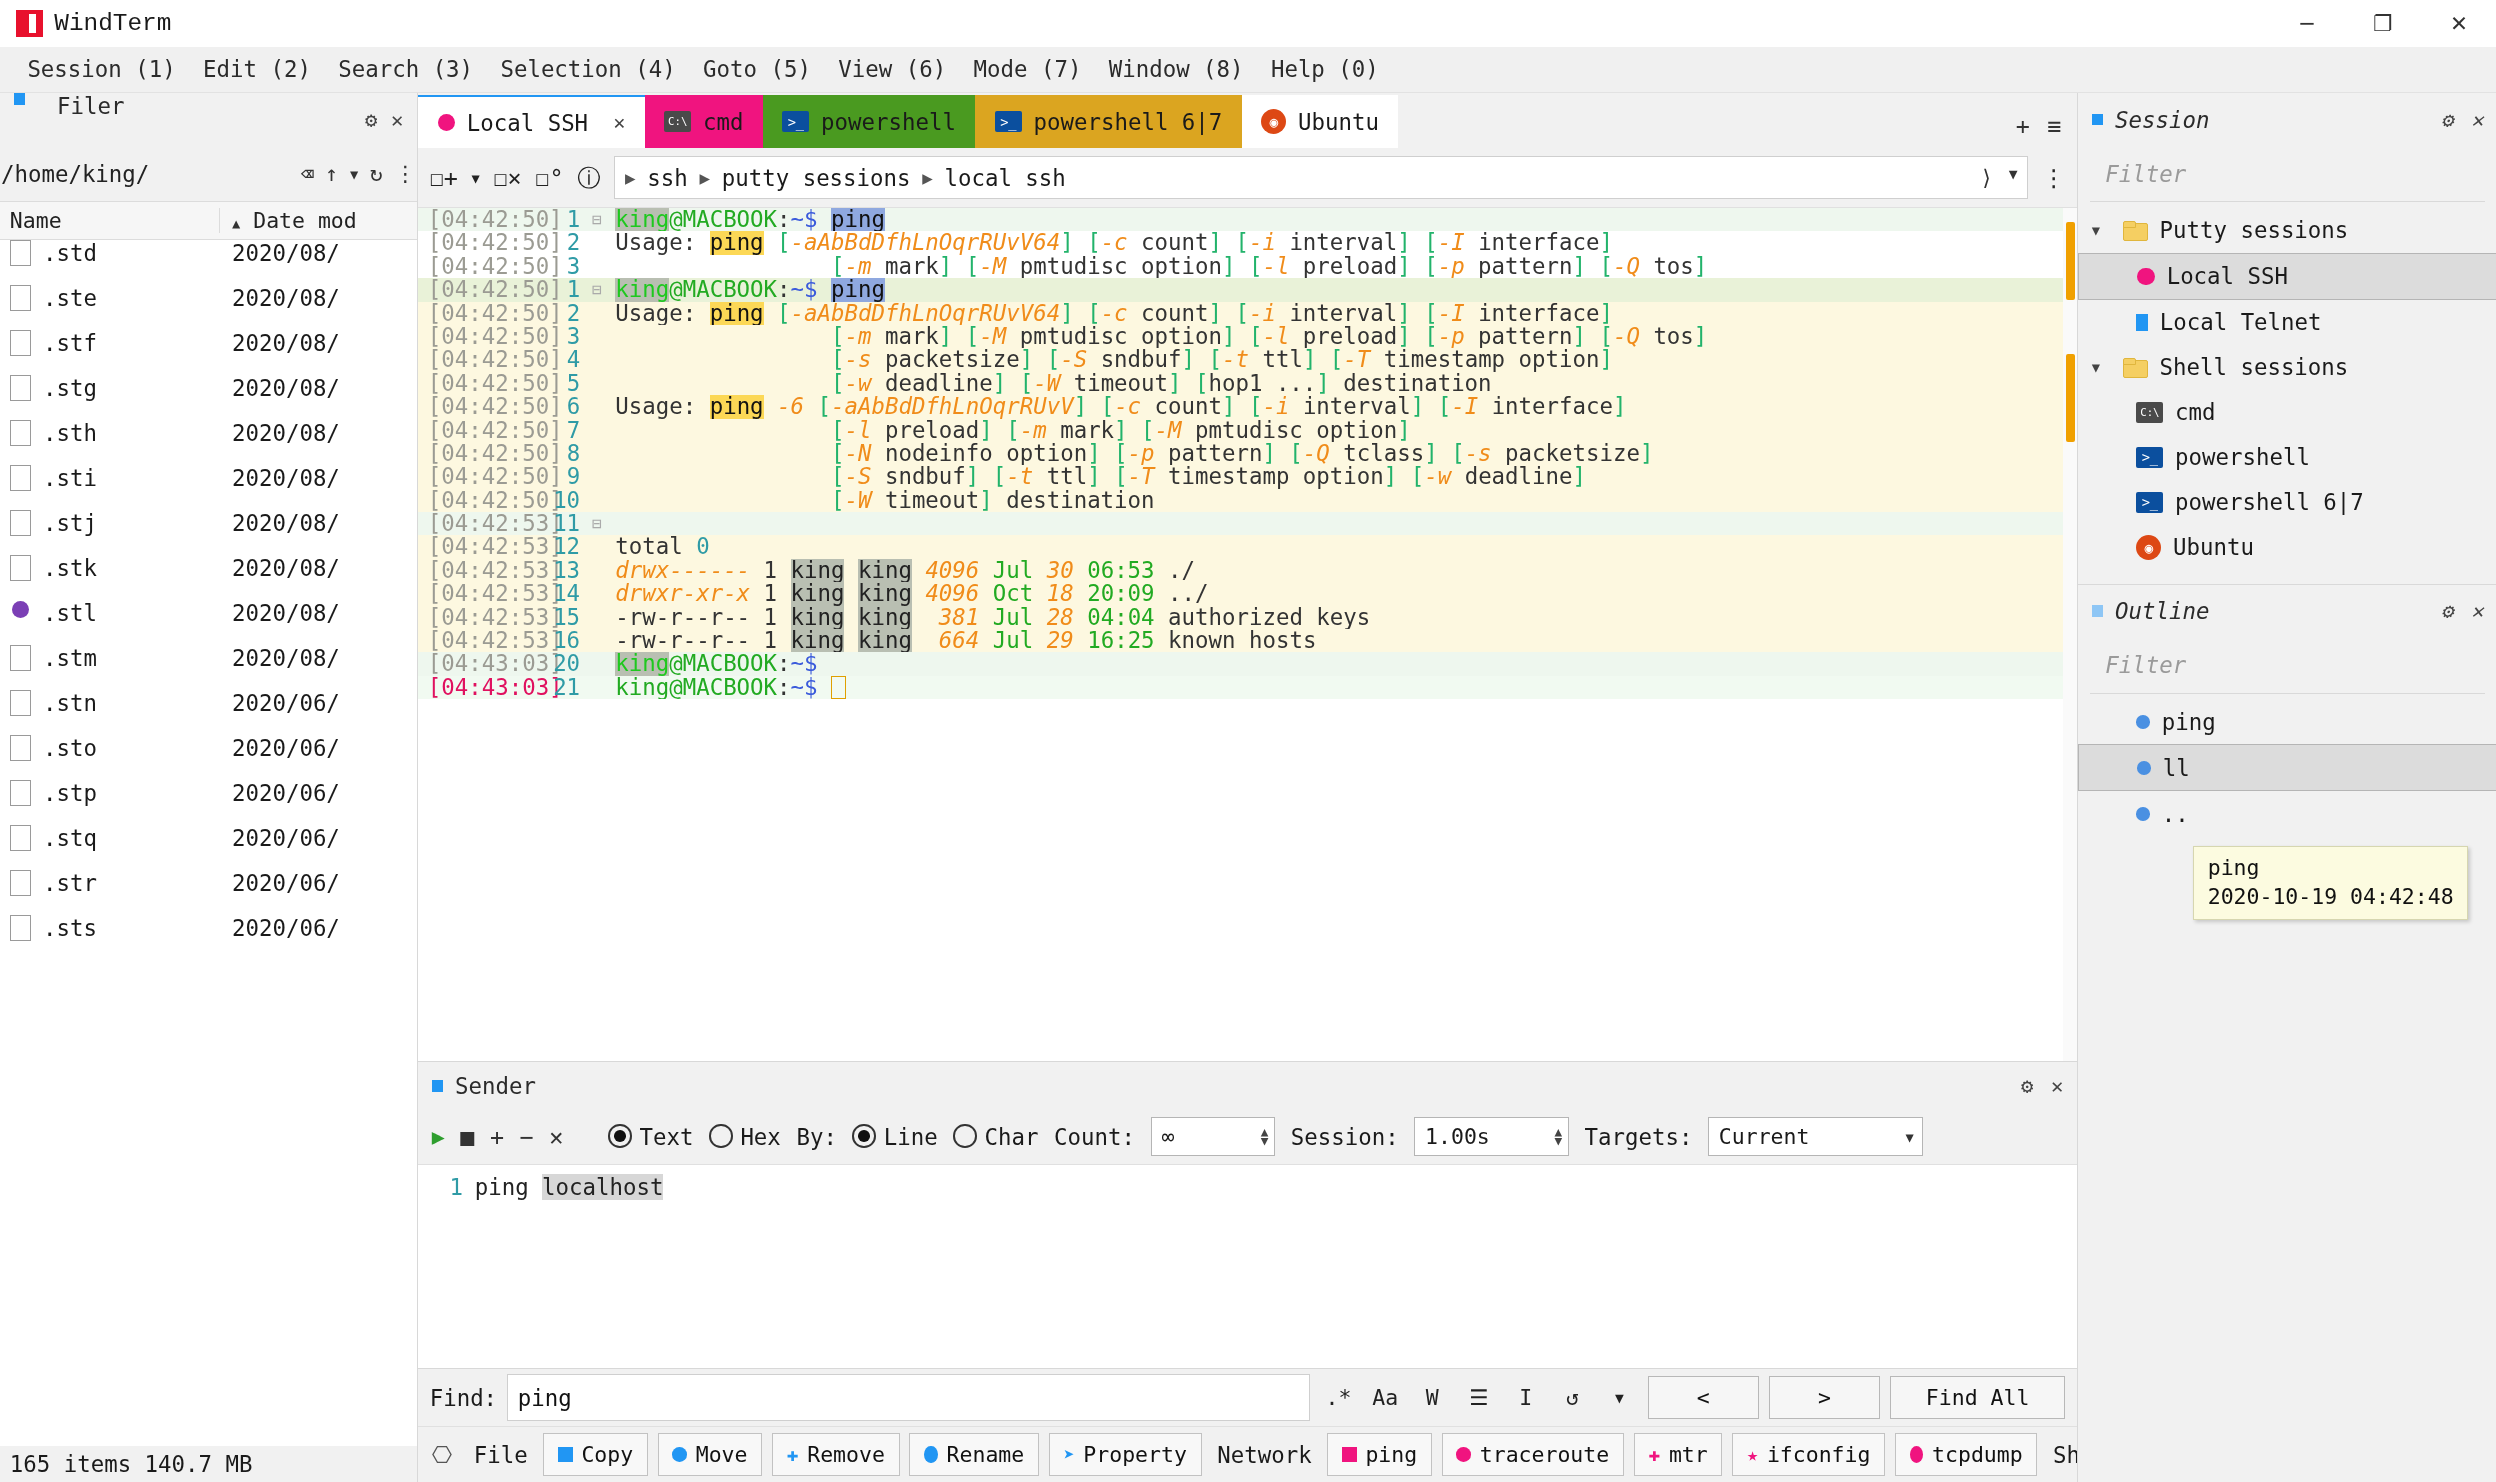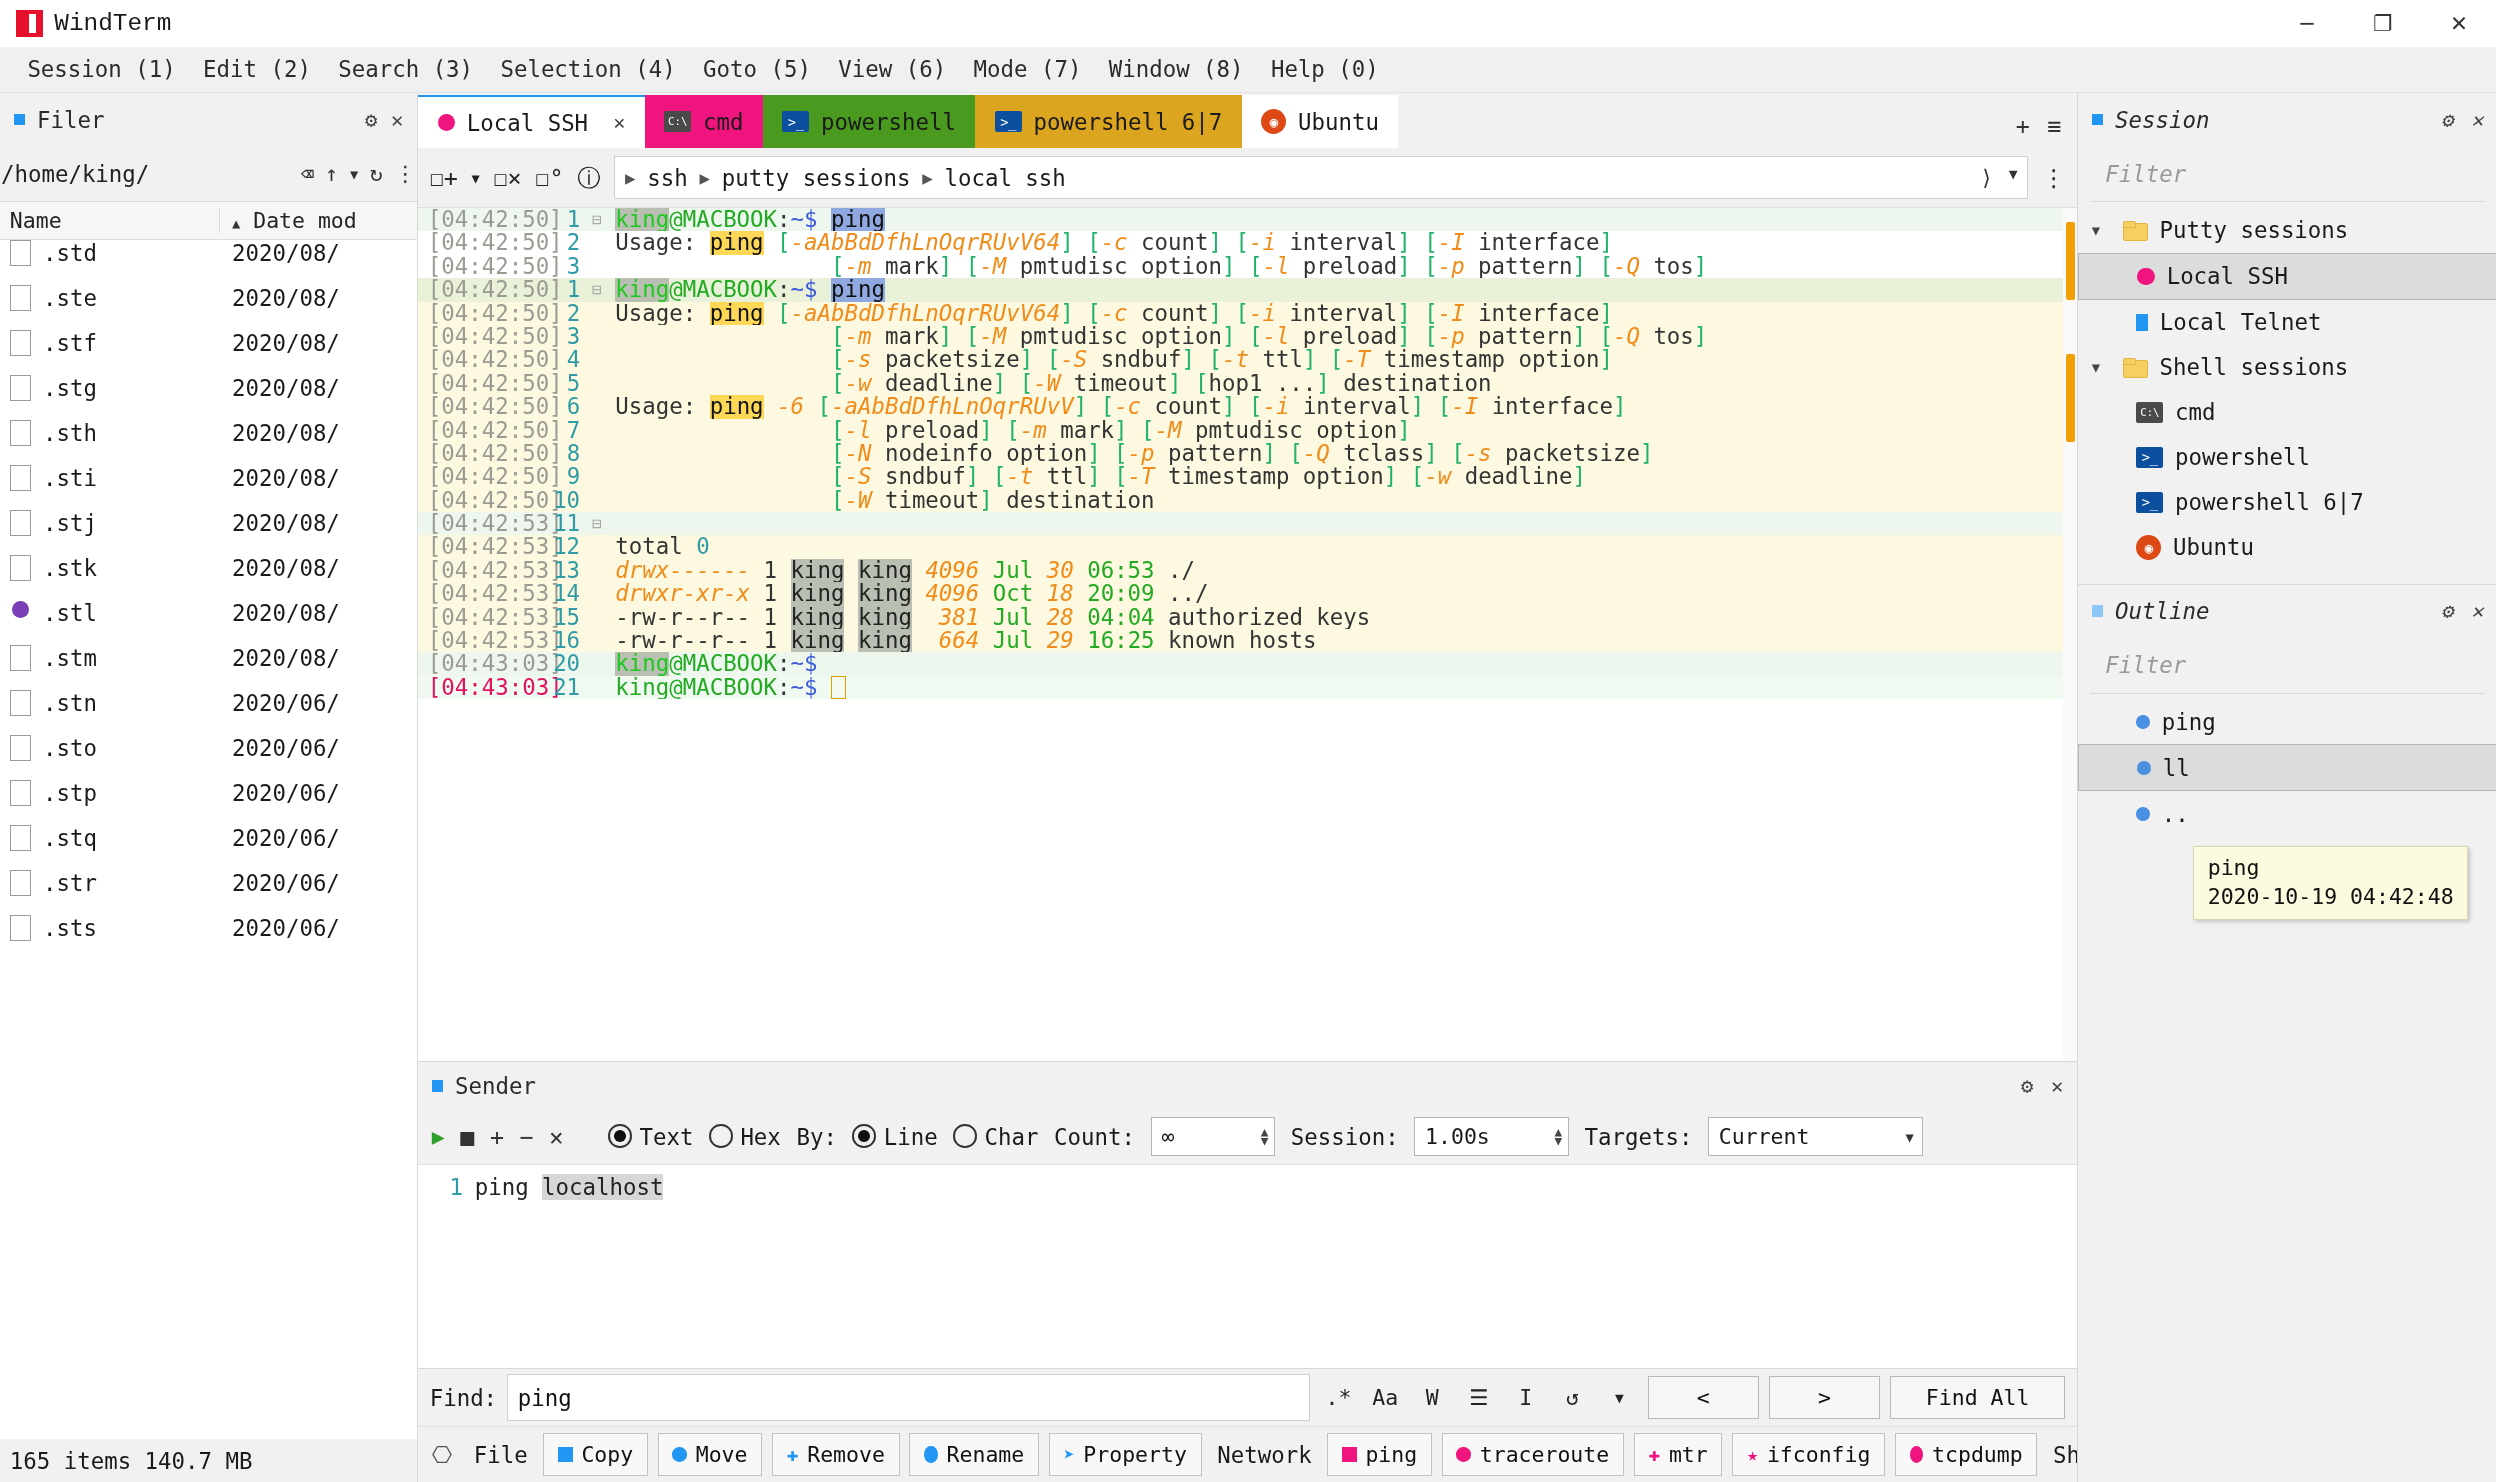--- a/index.html
+++ b/index.html
@@ -23,37 +23,37 @@
 
   
   .menubar{height:45px;background:#f0f0f0;display:flex;align-items:center;padding-left:13.7px;flex:0 0 45px;border-bottom:1px solid #e2e2e2;}
   .menuitem{padding:0 13.7px;font-size:22.4px;color:#2b2b2b;line-height:45px;white-space:nowrap;}
 
   
   .bodyrow{flex:1 1 auto;display:flex;min-height:0;}
 
   
   .filer{width:417px;flex:0 0 417px;display:flex;flex-direction:column;background:#f1f1f1;border-right:1px solid #d8d8d8;}
-  .panelhead{height:53px;display:flex;align-items:center;padding:0 13.7px;font-size:22.4px;color:#2b2b2b;background:#f1f1f1;}
+  .panelhead{height:53px;display:flex;padding:0 13.7px;font-size:22.4px;color:#2b2b2b;background:#f1f1f1;gap:20px;}
   .sq{width:11.7px;height:11.7px;margin-right:11.7px;flex:0 0 11.7px;}
   .panelhead .tools{margin-left:auto;display:flex;gap:13.7px;align-items:center;color:#444;font-size:20.5px;}
   .pathrow{height:55px;display:flex;align-items:center;gap:11.7px;padding:0 1px;background:#f1f1f1;}
   .pathtxt{font-size:22.4px;color:#222;}
   .pbtn{color:#333;font-size:21.5px;}
   .colhead{height:37px;display:flex;align-items:center;background:#f6f6f6;border-top:1px solid #dcdcdc;border-bottom:1px solid #dcdcdc;font-size:21.5px;color:#222;}
   .colhead .c1{flex:1 1 auto;padding-left:9.8px;display:flex;align-items:center;gap:7.8px;}
   .colhead .c2{width:185px;flex:0 0 185px;padding-left:11.7px;border-left:1px solid #dcdcdc;}
   .filelist{flex:1 1 auto;overflow:hidden;background:#ffffff;}
   .frow{height:45px;display:flex;align-items:flex-start;font-size:22.4px;color:#1a1a1a;}
   .frow .n{flex:1 1 auto;display:flex;align-items:center;gap:11.7px;padding-left:9.8px;}
   .frow .d{width:185px;flex:0 0 185px;padding-left:5.9px;color:#1a1a1a;}
   .fic{width:19.5px;height:23.4px;border:1px solid #9a9a9a;background:#fff;flex:0 0 19.5px;}
   .balloon{width:21.5px;height:25px;flex:0 0 21.5px;position:relative;}
   .balloon:before{content:"";position:absolute;left:2px;top:0;width:17.6px;height:17.6px;border-radius:50% 50% 50% 50%;background:#7b3fb5;}
-  .filerstatus{height:43px;display:flex;align-items:center;padding-left:9.8px;font-size:22.4px;color:#1a1a1a;background:#f1f1f1;}
+  .filerstatus{height:36px;display:flex;align-items:center;padding-left:9.8px;font-size:22.4px;color:#1a1a1a;background:#f1f1f1;}
 
   
   .center{flex:1 1 auto;display:flex;flex-direction:column;min-width:0;background:#ffffff;}
   .tabbar{height:55px;display:flex;align-items:flex-end;background:#f1f1f1;flex:0 0 55px;}
   .tab{height:53px;display:flex;align-items:center;gap:11.7px;padding:0 19.5px;font-size:22.4px;color:#1a1a1a;position:relative;box-sizing:border-box;}
   .tab.active{background:#ffffff;border-top:2.9px solid #2196f3;}
   .tab .x{margin-left:13.7px;color:#444;font-size:19.5px;}
   .dot{width:17.6px;height:17.6px;border-radius:50%;flex:0 0 17.6px;}
   .tabadd{margin-left:auto;display:flex;gap:17.6px;align-items:center;padding:0 15.6px 7.8px 0;font-size:23.4px;color:#333;}
   .toolrow{height:59px;display:flex;align-items:center;gap:13.7px;padding:0 11.7px;background:#f1f1f1;flex:0 0 59px;border-bottom:1px solid #e0e0e0;}

